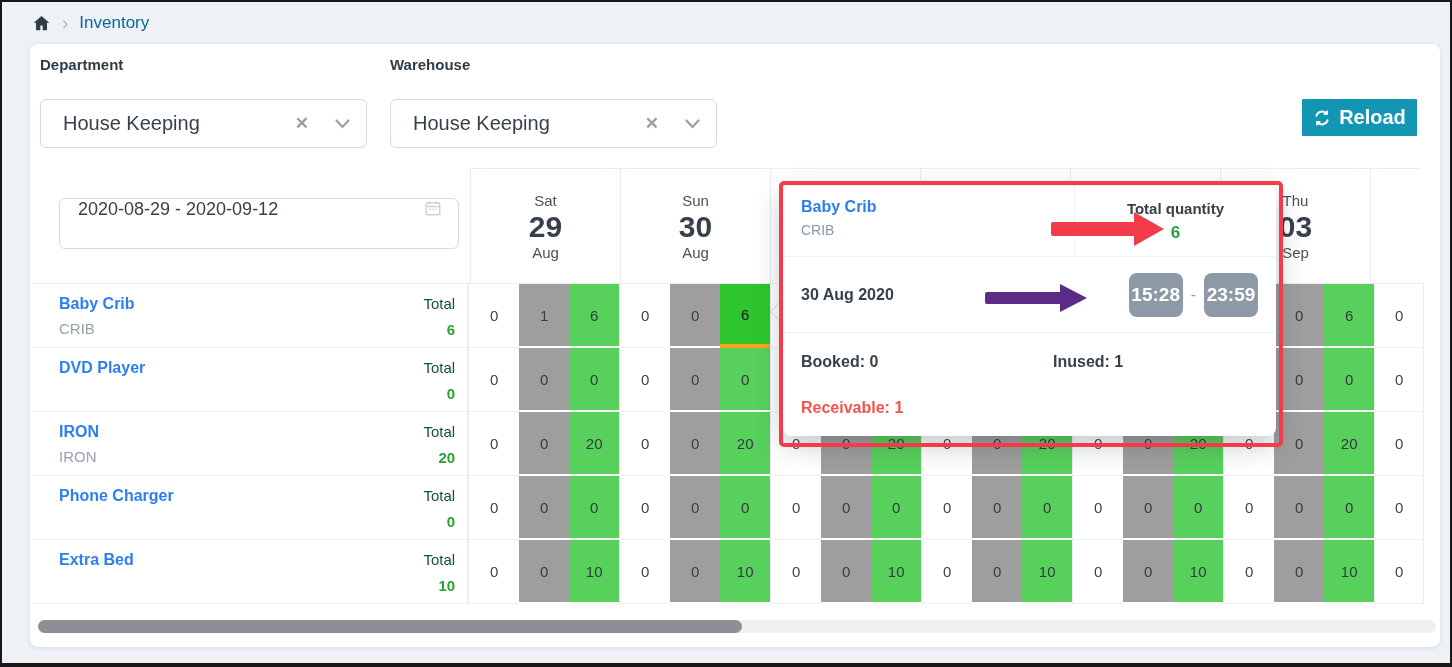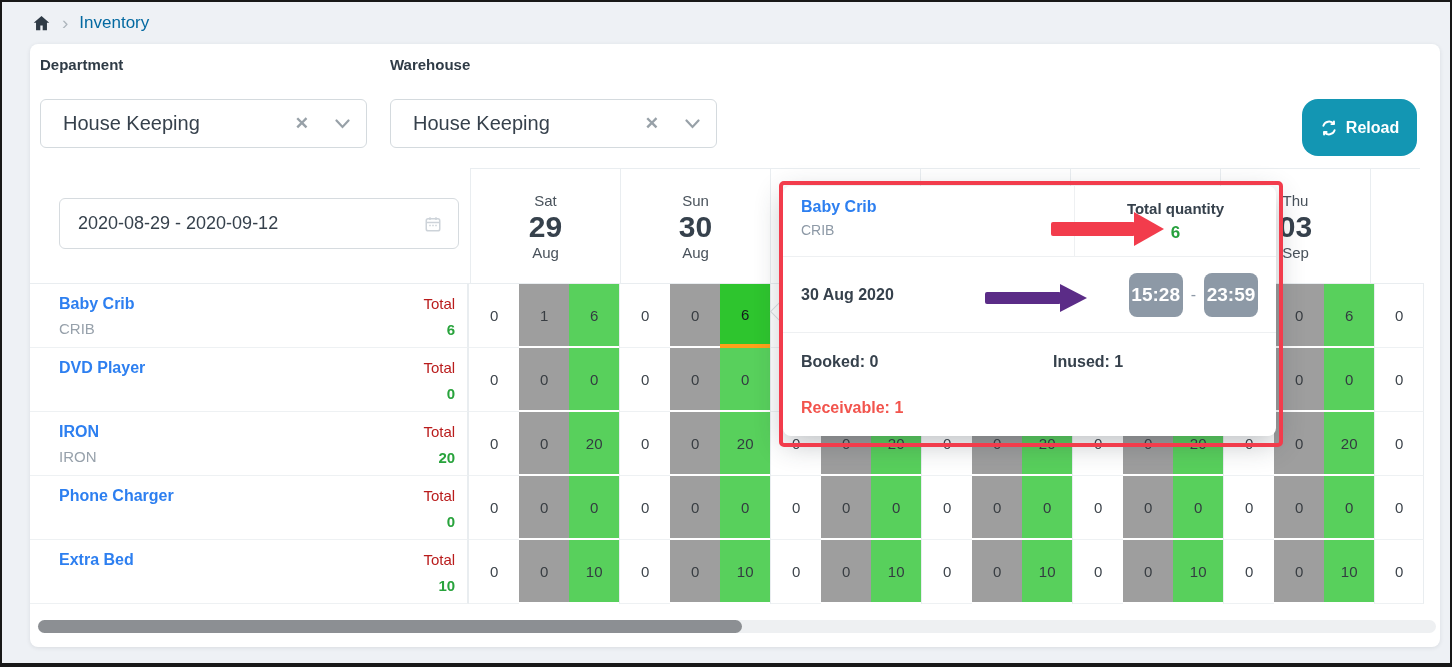--- a/index.html
+++ b/index.html
@@ -30,42 +30,42 @@
   .card{position:absolute;left:28px;top:42px;width:1410px;height:603px;background:#fff;
         border-radius:8px;box-shadow:0 1px 4px rgba(30,40,50,.10)}
   
   .filter-label{position:absolute;top:12px;font-size:15px;font-weight:600;color:#2f3b46}
   .lbl-dept{left:10px}.lbl-wh{left:360px}
   .select{position:absolute;top:55px;width:327px;height:49px;background:#fff;border:1px solid #d4dade;
           border-radius:6px;display:flex;align-items:center;padding:0 16px 0 22px;cursor:pointer}
   .sel-dept{left:10px}.sel-wh{left:360px}
   .select-value{font-size:20px;color:#36414c;flex:1}
   .clear-x{color:#98a1a8;font-size:17px;font-weight:600;margin-right:26px}
-  .reload-btn{position:absolute;top:55px;right:23px;width:115px;height:57px;background:var(--accent-teal,#1396b3);
-          border:none;border-radius:16px;color:#fff;font-family:inherit;font-weight:700;font-size:16px;
+  .reload-btn{position:absolute;top:55px;right:23px;width:115px;height:37px;background:var(--accent-teal,#1396b3);
+          border:none;border-radius:1px;color:#fff;font-family:inherit;font-weight:700;font-size:20px;
           display:flex;align-items:center;justify-content:center;gap:8px;cursor:pointer}
   
   .table{position:absolute;left:0;top:124px;width:1394px}
   .grid-header{display:flex;height:115px}
   .item-head{width:440px;position:relative}
   .date-input{position:absolute;left:29px;top:30px;width:400px;height:51px;border:1px solid #d6dbdf;
-          border-radius:6px;display:flex;align-items:center;padding:0 16px 0 18px;font-size:18px;color:#36414c;cursor:pointer}
+          border-radius:6px;display:flex;align-items:flex-start;padding:0 16px 0 18px;font-size:18px;color:#36414c;cursor:pointer}
   .date-input .cal{margin-left:auto}
   .day-header{width:150px;border-left:1px solid #e9edf0;border-top:1px solid #e9edf0;display:flex;
           flex-direction:column;align-items:center;justify-content:center;gap:1px;background:#fff}
   .day-header .dow,.day-header .dmon{font-size:15px;color:#49525b}
   .day-header .dnum{font-size:30px;font-weight:700;color:#36414c;line-height:1.1}
   .partial-head{width:50px;border-left:1px solid #e9edf0;border-top:1px solid #e9edf0}
   .grid-body{border-top:1px solid #e9edf0}
   .grid-row{display:flex;height:64px}
   .item-cell{width:440px;position:relative;border-right:1px solid #e9edf0;border-bottom:1px solid #eef1f3;
           padding:11px 0 0 29px}
   .item-name{font-size:16px;font-weight:700;color:var(--link-blue,#2d7ff0);text-decoration:none;cursor:pointer}
   .item-code{font-size:15px;color:#97a1ab;margin-top:7px}
-  .total-label{position:absolute;right:12px;top:11px;font-size:15px;font-weight:500;color:#b91c1c}
+  .total-label{position:absolute;right:12px;top:11px;font-size:15px;font-weight:500;color:#14532d}
   .total-value{position:absolute;right:12px;top:37px;font-size:15px;font-weight:700;color:var(--total-green,#28a33c)}
   .day-group{display:flex;border-left:1px solid #e9edf0}
   .sub{width:50px;height:64px;display:flex;align-items:center;justify-content:center;
        font-size:15px;color:#3e454c;border-bottom:1px solid #eef1f3;cursor:pointer}
   .sub.gray{background:var(--cell-gray,#9e9e9e);color:#383d42;border-bottom:2px solid #fff}
   .sub.green{background:var(--cell-green,#58d05c);color:#333b41;border-bottom:2px solid #fff}
   .sub.hl{background:var(--cell-green-selected,#2ec52e);color:#14181c;font-weight:500;
        border-bottom:4px solid var(--selected-underline-orange,#ffa11a)}
   .sub.extra{border-left:1px solid #e9edf0;border-right:1px solid #e9edf0}
   

